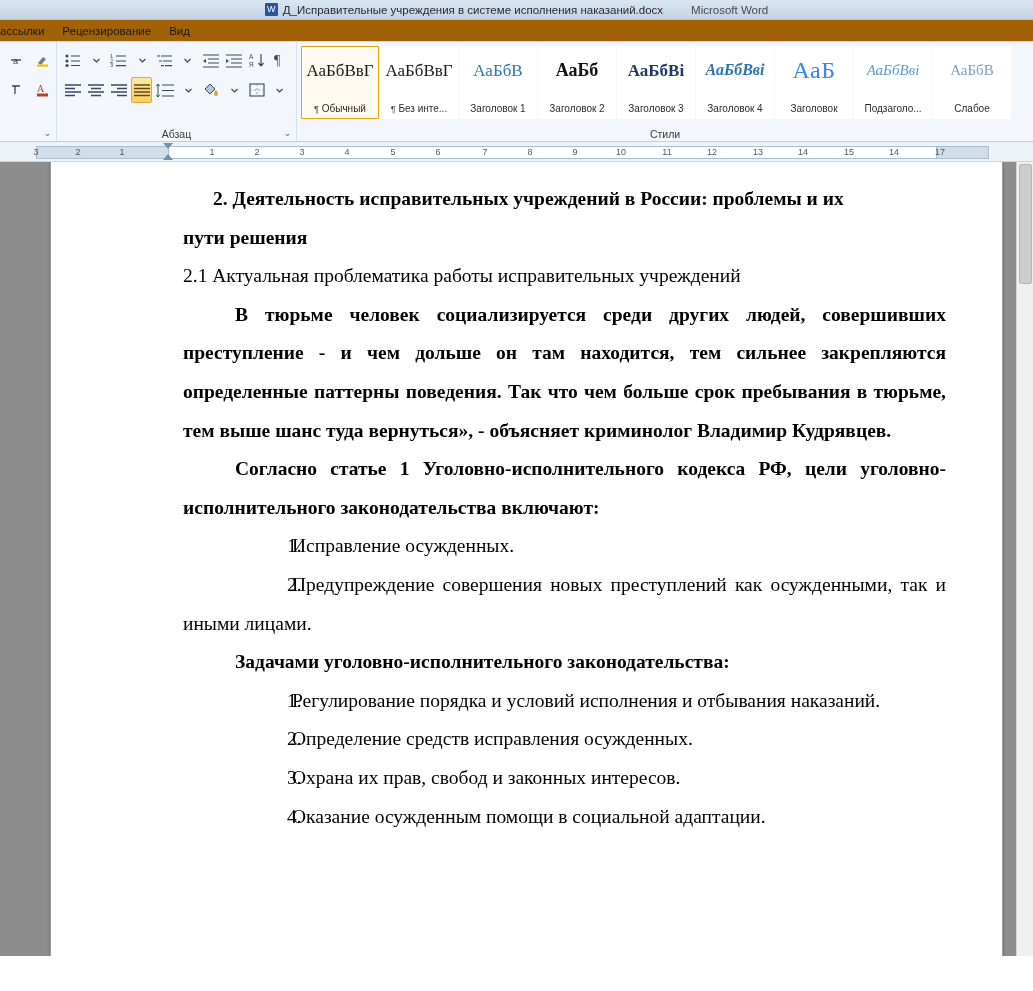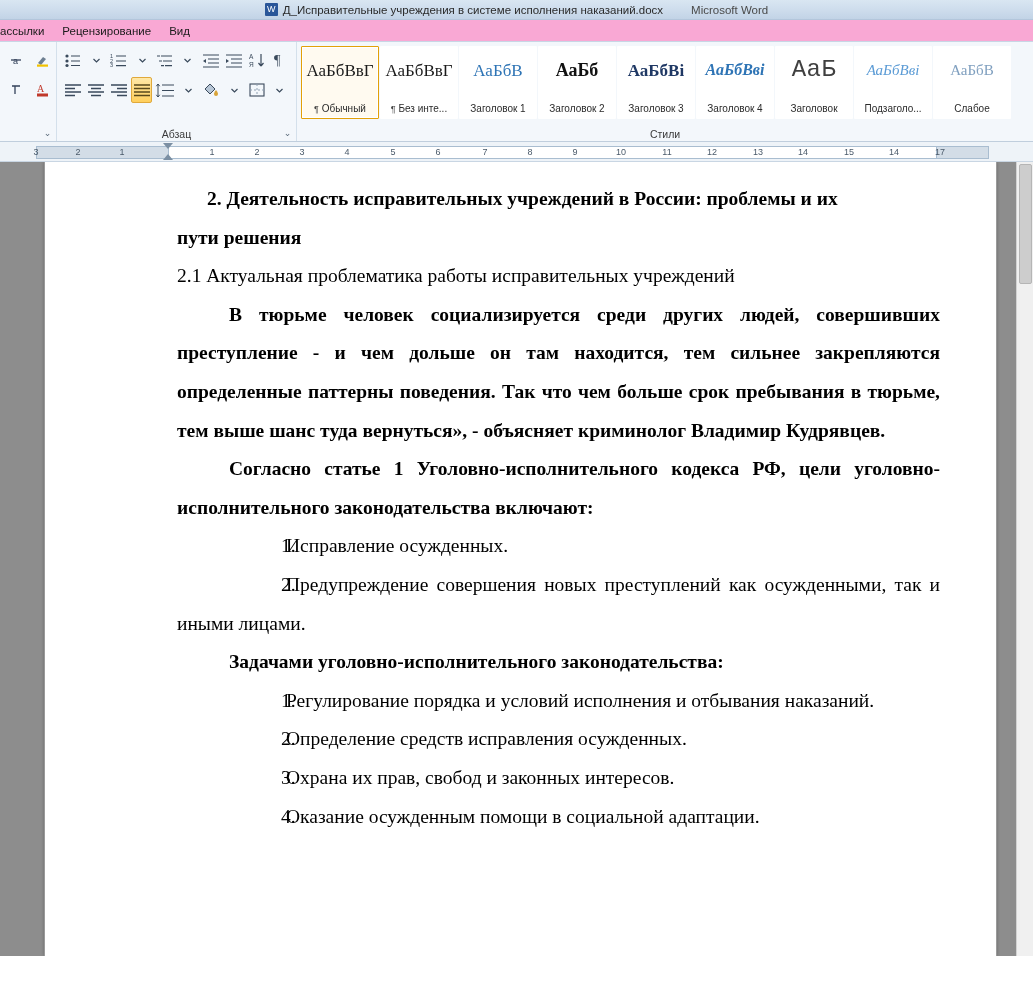--- a/index.html
+++ b/index.html
@@ -50,21 +50,21 @@
     text-align: center;
     margin-right: 5px;
     border-radius: 1px;
     display: inline-block;
     vertical-align: middle;
   }
 
   
   .tabrow {
     height: 22px;
-    background: #f9a8d4;
+    background: #a16207;
     border-bottom: 1px solid #c8d6e5;
     display: flex;
     align-items: flex-end;
     padding-left: 0;
     position: relative;
   }
   .tab {
     font-size: 11.5px;
     color: #1a1a1a;
     padding: 3px 9px 4px 9px;
@@ -200,21 +200,21 @@
   }
   .pilcrow { font-size: 9px; color: #444; }
 
   
   .s-normal   { font-size: 17px; }
   .s-nospace  { font-size: 17px; }
   .s-h1       { font-size: 17px; color: #2e74b5; }
   .s-h2       { font-size: 18px; color: #111; font-weight: bold; }
   .s-h3       { font-size: 17px; color: #1f3864; font-weight: bold; }
   .s-h4       { font-size: 16px; color: #2e74b5; font-weight: bold; font-style: italic; }
-  .s-title    { font-size: 24px; color: #404040; letter-spacing: .5px; font-family: Liberation Mono, monospace; }
+  .s-title    { font-size: 24px; color: #3b82f6; letter-spacing: .5px; }
   .s-subtitle { font-size: 15px; color: #5b9bd5; font-style: italic; }
   .s-weak     { font-size: 15px; color: #7f9fbf; }
 
   
   .ruler {
     position: relative;
     height: 20px;
     background: #eef3f8;
     border-bottom: 1px solid #c9d6e3;
     overflow: hidden;
@@ -258,21 +258,21 @@
 
   
   .docarea {
     position: relative;
     height: 794px;
     background: #8d8d8d;
     overflow: hidden;
   }
   .page {
     position: absolute;
-    left: 44px;
+    left: 50px;
     top: 0;
     width: 953px;
     height: 794px;
     background: #fff;
     border-left: 1px solid #9a9a9a;
     border-right: 1px solid #9a9a9a;
     box-shadow: 0 0 3px rgba(0,0,0,.25);
     overflow: hidden;
   }
   .page-body {

